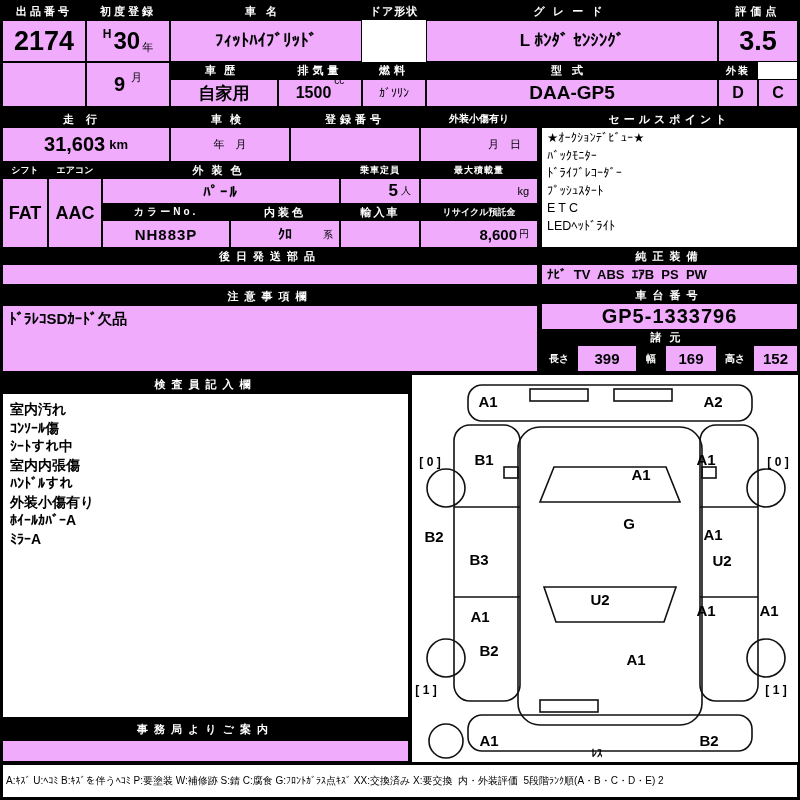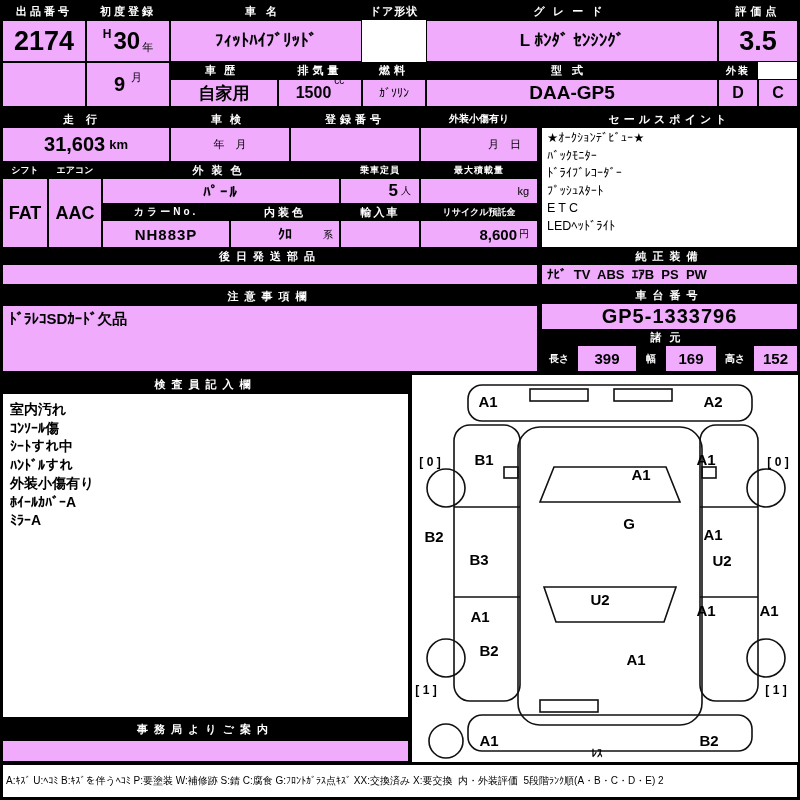--- a/index.html
+++ b/index.html
@@ -194,20 +194,21 @@
     </div>
 
   <div class="bar" style="left:538px;top:111px;width:3px;height:261px"></div>
   <div class="bar" style="left:0;top:372px;width:800px;height:3px"></div>
 
   <div class="hd" style="left:2px;top:375px;width:407px;height:18px;letter-spacing:6px">検査員記入欄</div>
   <div class="list insp" style="left:2px;top:393px;width:407px;height:325px;padding:6px 7px">
     <div class="li">室内汚れ</div>
     <div class="li">ｺﾝｿｰﾙ傷</div>
     <div class="li">ｼｰﾄすれ中</div>
+    <div class="li">室内内張傷</div>
     <div class="li">ﾊﾝﾄﾞﾙすれ</div>
     <div class="li">外装小傷有り</div>
     <div class="li">ﾎｲｰﾙｶﾊﾞｰA</div>
     <div class="li">ﾐﾗｰA</div>
   </div>
   <div class="hd" style="left:2px;top:718px;width:407px;height:22px;letter-spacing:6px">事務局よりご案内</div>
   <div class="val" style="left:2px;top:740px;width:407px;height:22px"></div>
 
   <div class="bar" style="left:409px;top:375px;width:3px;height:387px"></div>
 

